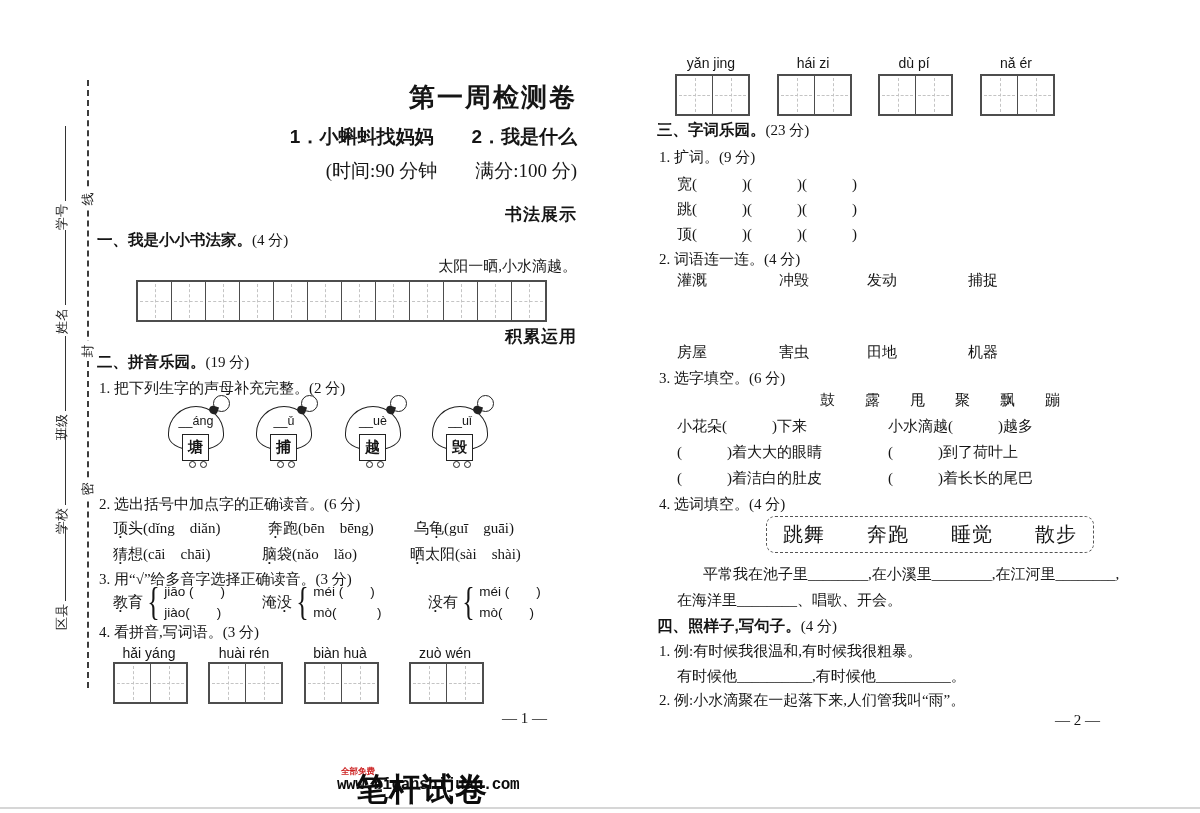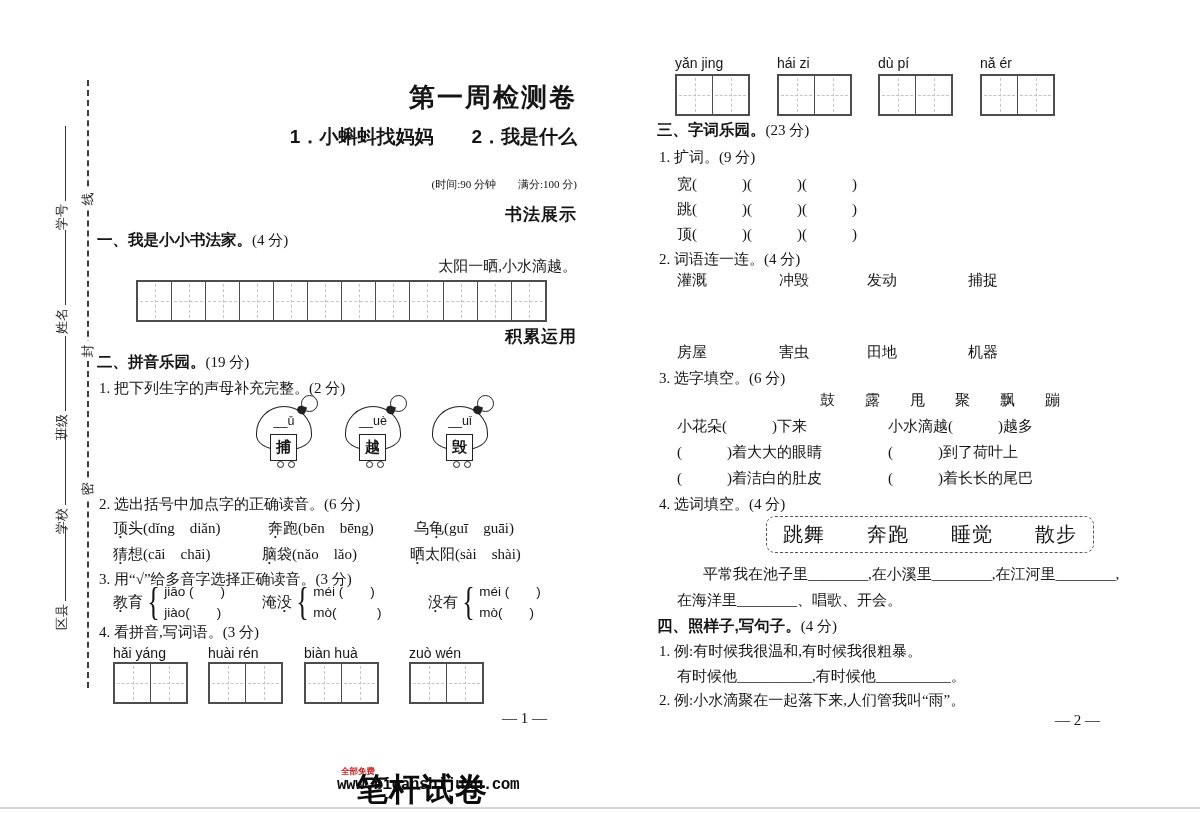--- a/index.html
+++ b/index.html
@@ -20,31 +20,31 @@
   .sec-head .score{font-family:"Liberation Serif",serif;font-weight:normal;font-size:15px;}
   .item{font-size:15px;white-space:nowrap;}
   .centered{text-align:right;}
   .dotchar{position:relative;}
   .dotchar::after{content:'·';position:absolute;left:50%;bottom:-0.72em;transform:translateX(-50%);
                   font-weight:bold;font-size:0.85em;}
 
   
   .p1-title{font-family:"Liberation Sans",sans-serif;font-weight:bold;font-size:26px;letter-spacing:2px;}
   .p1-subtitle{font-family:"Liberation Sans",sans-serif;font-weight:bold;font-size:19px;}
-  .p1-meta{font-size:11px;margin-top:19px;}
+  .p1-meta{font-size:19px;}
   .mini-head{font-family:"Liberation Sans",sans-serif;font-weight:bold;font-size:17px;letter-spacing:1px;}
 
   
   .tzg{display:flex;border:2px solid #4d4d4d;background:#fff;}
   .tzg i{display:block;width:33px;height:38px;border-right:1px solid #4d4d4d;position:relative;}
   .tzg.small i{width:35px;}
   .tzg i:last-child{border-right:none;}
   .tzg i::before{content:'';position:absolute;left:50%;top:2px;bottom:2px;border-left:1px dashed #c4c4c4;}
   .tzg i::after{content:'';position:absolute;top:50%;left:2px;right:2px;border-top:1px dashed #c4c4c4;}
-  .py-label{font-family:"Liberation Sans",sans-serif;font-size:14px;text-align:left;white-space:nowrap;}
+  .py-label{font-family:"Liberation Sans",sans-serif;font-size:14px;text-align:center;white-space:nowrap;}
 
   
   .creature{width:58px;height:74px;}
   .cr-body{position:absolute;left:0;top:9px;width:54px;height:42px;border:1.6px solid #222;
            border-radius:55% 55% 46% 46%/68% 68% 36% 36%;display:flex;align-items:flex-start;justify-content:center;background:#fff;}
   .cr-pinyin{font-family:"Liberation Sans",sans-serif;font-size:12.5px;margin-top:7px;white-space:nowrap;}
   .cr-head{position:absolute;right:-4px;top:-2px;width:15px;height:15px;border:1.6px solid #222;border-radius:50%;background:#fff;}
   .cr-head::after{content:'';position:absolute;left:-5px;bottom:-3px;width:9px;height:8px;background:#222;
                   border-radius:60% 0 60% 70%;transform:rotate(18deg);}
   .cr-sign{position:absolute;left:14px;top:37px;width:25px;height:25px;border:1.5px solid #222;background:#fff;
@@ -119,20 +119,31 @@
       <i></i>
       <i></i>
       <i></i>
     </div>
 
   <div class="abs mini-head centered" style="left:97px;top:325px;width:480px">积累运用</div>
 
   <div class="abs sec-head" style="left:97px;top:352px"><span>二、拼音乐园。</span><span class="score">(19 分)</span></div>
   <div class="abs item" style="left:99px;top:379px">1. 把下列生字的声母补充完整。(2 分)</div>
 
+  <div class="abs creature" style="left:168px;top:397px">
+    <div class="cr-body">
+        <span class="cr-pinyin">__áng</span>
+      </div>
+    <div class="cr-head"></div>
+    <div class="cr-sign">塘</div>
+    <div class="cr-feet">
+        <i></i>
+        <i></i>
+      </div>
+  </div>
   <div class="abs creature" style="left:256px;top:397px">
     <div class="cr-body">
         <span class="cr-pinyin">__ǔ</span>
       </div>
     <div class="cr-head"></div>
     <div class="cr-sign">捕</div>
     <div class="cr-feet">
         <i></i>
         <i></i>
       </div>

